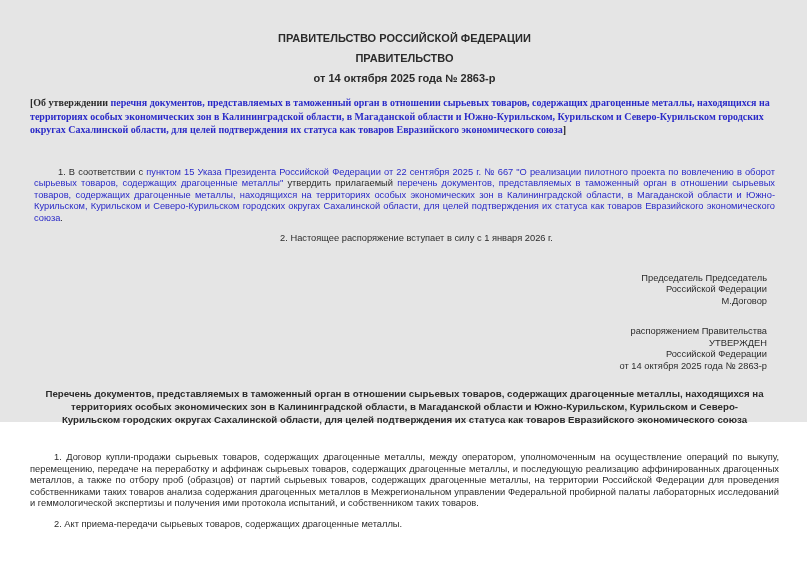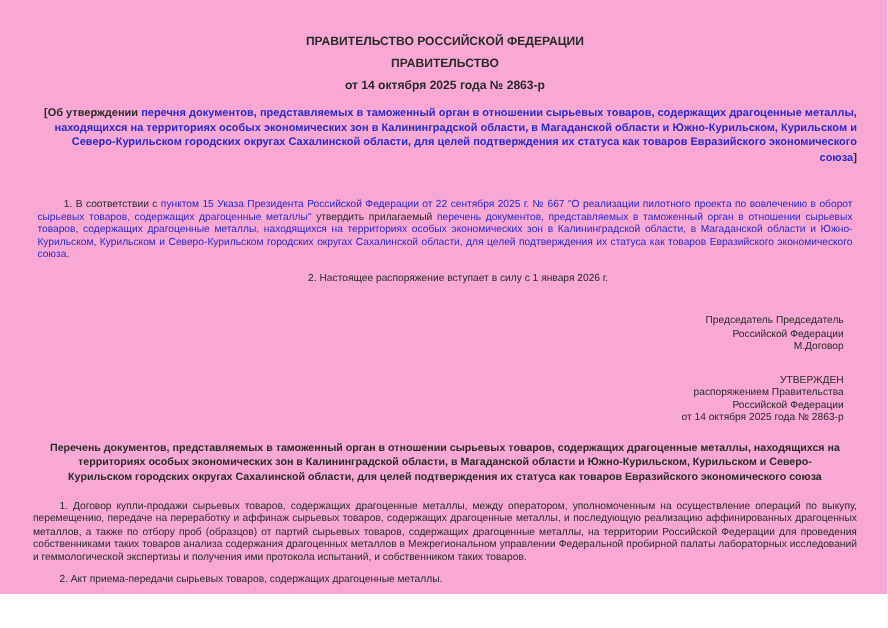--- a/index.html
+++ b/index.html
@@ -11,37 +11,38 @@
     width: 807px;
     height: 571px;
     overflow: hidden;
     font-family: "Liberation Sans", sans-serif;
     color: #2b2b2b;
     -webkit-font-smoothing: antialiased;
   }
   .page {
     box-sizing: border-box;
     width: 807px;
-    height: 540px;
+    height: 422px;
     padding: 32px 28px 0 30px;
-    background: #f9a8d4;
+    background: #e5e5e5;
   }
   .center { text-align: center; }
   .hdr-line {
     font-size: 11px;
     font-weight: bold;
     line-height: 13px;
     margin: 0 0 7px 0;
   }
   .doc-title {
     margin-top: 11px;
     font-size: 10px;
     font-weight: bold;
     line-height: 13.5px;
-    text-align: right;
+    text-align: left;
+    font-family: Liberation Serif, serif;
   }
   .link { color: #2a2ac8; cursor: pointer; text-decoration: none; }
   .para {
     font-size: 9.3px;
     line-height: 11.5px;
     text-align: justify;
     text-indent: 24px;
     margin: 4px;
   }
   .p1 { margin-top: 30px; }
@@ -56,21 +57,21 @@
   .signature { margin-top: 28px; }
   .approval { margin-top: 19px; }
   .annex-title {
     margin-top: 15px;
     padding: 0 12px;
     font-size: 9.7px;
     font-weight: bold;
     line-height: 13px;
     text-align: center;
   }
-  .annex-list { margin-top: 15px; }
+  .annex-list { margin-top: 26px; }
   .annex-item { margin: 0 0 9px 0; }
   .annex-item.short { text-align: left; }
 </style>
 </head>
 <body>
 
 <div class="page">
 
   <div class="hdr-line center">ПРАВИТЕЛЬСТВО РОССИЙСКОЙ ФЕДЕРАЦИИ</div>
   <div class="hdr-line center">ПРАВИТЕЛЬСТВО</div>
@@ -82,22 +83,22 @@
 
   <p class="para p2">2. Настоящее распоряжение вступает в силу с 1 января 2026 г.</p>
 
   <div class="right-block signature">
     <div>Председатель Председатель</div>
     <div>Российской Федерации</div>
     <div>М.Договор</div>
   </div>
 
   <div class="right-block approval">
+    <div>распоряжением Правительства</div>
     <div>УТВЕРЖДЕН</div>
-    <div>распоряжением Правительства</div>
     <div>Российской Федерации</div>
     <div>от 14 октября 2025 года № 2863-р</div>
   </div>
 
   <div class="annex-title">Перечень документов, представляемых в таможенный орган в отношении сырьевых товаров, содержащих драгоценные металлы, находящихся на территориях особых экономических зон в Калининградской области, в Магаданской области и Южно-Курильском, Курильском и Северо-Курильском городских округах Сахалинской области, для целей подтверждения их статуса как товаров Евразийского экономического союза</div>
 
   <div class="annex-list">
     <p class="para annex-item">1. Договор купли-продажи сырьевых товаров, содержащих драгоценные металлы, между оператором, уполномоченным на осуществление операций по выкупу, перемещению, передаче на переработку и аффинаж сырьевых товаров, содержащих драгоценные металлы, и последующую реализацию аффинированных драгоценных металлов, а также по отбору проб (образцов) от партий сырьевых товаров, содержащих драгоценные металлы, на территории Российской Федерации для проведения собственниками таких товаров анализа содержания драгоценных металлов в Межрегиональном управлении Федеральной пробирной палаты лабораторных исследований и геммологической экспертизы и получения ими протокола испытаний, и собственником таких товаров.</p>
     <p class="para annex-item short">2. Акт приема-передачи сырьевых товаров, содержащих драгоценные металлы.</p>
   </div>

